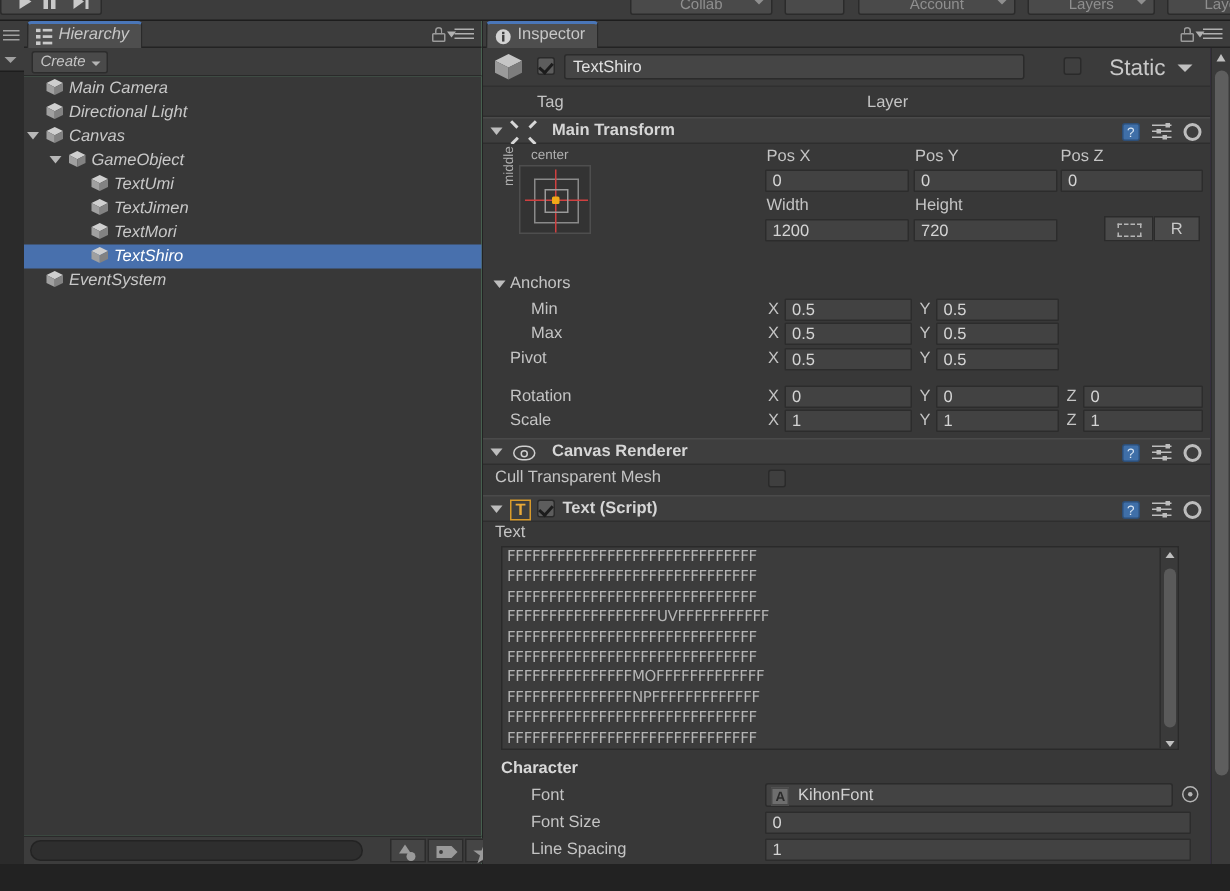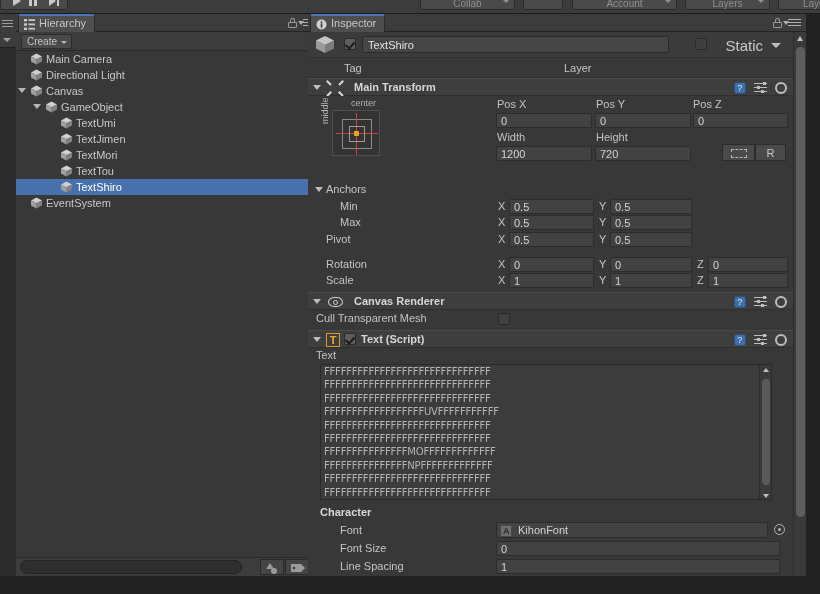--- a/index.html
+++ b/index.html
@@ -87,21 +87,21 @@
   }
   .lock-body { position:absolute;bottom:0;left:0;width:9px;height:6px;border:1px solid #9a9a9a;border-radius:1px;}
   .lock-shackle{position:absolute;top:0;left:2px;width:5px;height:5px;border:1px solid #9a9a9a;border-bottom:none;border-radius:3px 3px 0 0;}
   .panel-menu { position: absolute; right: 5px; top: 5px; width: 13px; height: 9px; }
   .panel-menu i { display: block; height: 1px; background: #b0b0b0; margin-bottom: 2px; }
   .panel-menu .car { position:absolute; left:-5px; top:2px; width:0;height:0;
     border-left:3px solid transparent;border-right:3px solid transparent;border-top:4px solid #b0b0b0;}
 
   
   #hierarchy { left: 16px; top: 14px; width: 306px; height: 562px; background: #86efac;
-    border-right:1px solid #232323; }
+    border-right:1px solid #232323;font-style:italic; }
   .hier-toolbar {
     position: absolute; left: 0; top: 18px; width: 100%; height: 19px;
     background: #3c3c3c; border-bottom: 1px solid #2a2a2a;
   }
   .create-btn {
     position: absolute; left: 5px; top: 2px; height: 15px; padding: 0 14px 0 5px;
     background: #4a4a4a; border: 1px solid #2c2c2c; border-radius: 2px;
     font-size: 10px; line-height: 14px; color: #c5c5c5;
   }
   .create-btn .car { position:absolute; right:4px; top:6px; width:0;height:0;
@@ -152,21 +152,21 @@
   .foot-search {
     position:absolute; left:4px; top:2px; width:222px; height:14px;
     background:#2e2e2e; border:1px solid #232323; border-radius:7px;
   }
   .foot-btn {
     position:absolute; top:1px; width:24px; height:16px;
     background:#454545; border:1px solid #2b2b2b;
   }
 
   
-  #inspector { left: 308px; top: 14px; width: 498px; height: 580px; background: #4c1d95; }
+  #inspector { left: 322px; top: 14px; width: 498px; height: 580px; background: #4c1d95; }
   .insp-body { position:absolute; left:0; top:18px; right:13px; bottom:0; background:#383838; overflow:hidden;}
 
   .obj-header { position:relative; height:26px; background:#3b3b3b; border-bottom:1px solid #303030;}
   .obj-cube { position:absolute; left:6px; top:3px; width:22px;height:20px;}
   .chk {
     width:12px;height:12px; background:#5d5d5d; border:1px solid #2a2a2a; border-radius:2px;
     display:inline-block; position:relative;
   }
   .chk.on:after {
     content:""; position:absolute; left:2px; top:1px; width:4px;height:7px;
@@ -223,21 +223,21 @@
   .rt-area { position:relative; background:#383838; height:86px; }
   .anchor-preset {
     position:absolute; left:24px; top:14px; width:48px; height:46px;
     background:#333333; border:1px solid #4e4e4e;
   }
   .ap-box { position:absolute; left:9px; top:8px; width:30px; height:30px; border:1px solid #8a8a8a;}
   .ap-inner { position:absolute; left:16px; top:15px; width:16px; height:16px; border:1px solid #9a9a9a;}
   .ap-vline { position:absolute; left:23px; top:2px; width:1px; height:42px; background:#d04040;}
   .ap-hline { position:absolute; left:3px; top:22px; width:42px; height:1px; background:#d04040;}
   .ap-dot { position:absolute; left:21px; top:20px; width:5px;height:5px;background:#f0a818;border-radius:1px;}
-  .lbl-center { position:absolute; left:32px; top:2px; font-size:9px; color:#b0b0b0;margin-left:11px;}
+  .lbl-center { position:absolute; left:32px; top:2px; font-size:9px; color:#b0b0b0;}
   .lbl-middle {
     position:absolute; left:12px; top:28px; font-size:9px; color:#b0b0b0;
     transform: rotate(-90deg); transform-origin: left top;
   }
   .fld-lbl { position:absolute; font-size:11px; color:#c4c4c4; }
   .numfield {
     position:absolute; height:15px; background:#424242; border:1px solid #2c2c2c; border-radius:1px;
     font-size:11px; color:#d4d4d4; line-height:14px; padding-left:4px;
   }
   .blueprint-btn {
@@ -428,25 +428,20 @@
           <div class="tree-item"><svg viewBox="0 0 13 12" class="cube-ico" style="margin-left: 44px;">
               <polygon points="6.5,0.6 12,3.4 6.5,6.2 1,3.4" fill="#cfcfcf"></polygon>
               <polygon points="1,3.4 6.5,6.2 6.5,11.4 1,8.6" fill="#a0a0a0"></polygon>
               <polygon points="12,3.4 6.5,6.2 6.5,11.4 12,8.6" fill="#828282"></polygon>
             </svg><span class="tree-label">TextJimen</span></div>
           <div class="tree-item"><svg viewBox="0 0 13 12" class="cube-ico" style="margin-left: 44px;">
               <polygon points="6.5,0.6 12,3.4 6.5,6.2 1,3.4" fill="#cfcfcf"></polygon>
               <polygon points="1,3.4 6.5,6.2 6.5,11.4 1,8.6" fill="#a0a0a0"></polygon>
               <polygon points="12,3.4 6.5,6.2 6.5,11.4 12,8.6" fill="#828282"></polygon>
             </svg><span class="tree-label">TextMori</span></div>
-          <div class="tree-item"><svg viewBox="0 0 13 12" class="cube-ico" style="margin-left: 44px;">
-              <polygon points="6.5,0.6 12,3.4 6.5,6.2 1,3.4" fill="#cfcfcf"></polygon>
-              <polygon points="1,3.4 6.5,6.2 6.5,11.4 1,8.6" fill="#a0a0a0"></polygon>
-              <polygon points="12,3.4 6.5,6.2 6.5,11.4 12,8.6" fill="#828282"></polygon>
-            </svg><span class="tree-label">TextTou</span></div>
           <div class="tree-item selected"><svg viewBox="0 0 13 12" class="cube-ico" style="margin-left: 44px;">
               <polygon points="6.5,0.6 12,3.4 6.5,6.2 1,3.4" fill="#cfcfcf"></polygon>
               <polygon points="1,3.4 6.5,6.2 6.5,11.4 1,8.6" fill="#a0a0a0"></polygon>
               <polygon points="12,3.4 6.5,6.2 6.5,11.4 12,8.6" fill="#828282"></polygon>
             </svg><span class="tree-label">TextShiro</span></div>
           <div class="tree-item"><svg viewBox="0 0 13 12" class="cube-ico" style="margin-left: 14px;">
               <polygon points="6.5,0.6 12,3.4 6.5,6.2 1,3.4" fill="#cfcfcf"></polygon>
               <polygon points="1,3.4 6.5,6.2 6.5,11.4 1,8.6" fill="#a0a0a0"></polygon>
               <polygon points="12,3.4 6.5,6.2 6.5,11.4 12,8.6" fill="#828282"></polygon>
             </svg><span class="tree-label">EventSystem</span></div>

